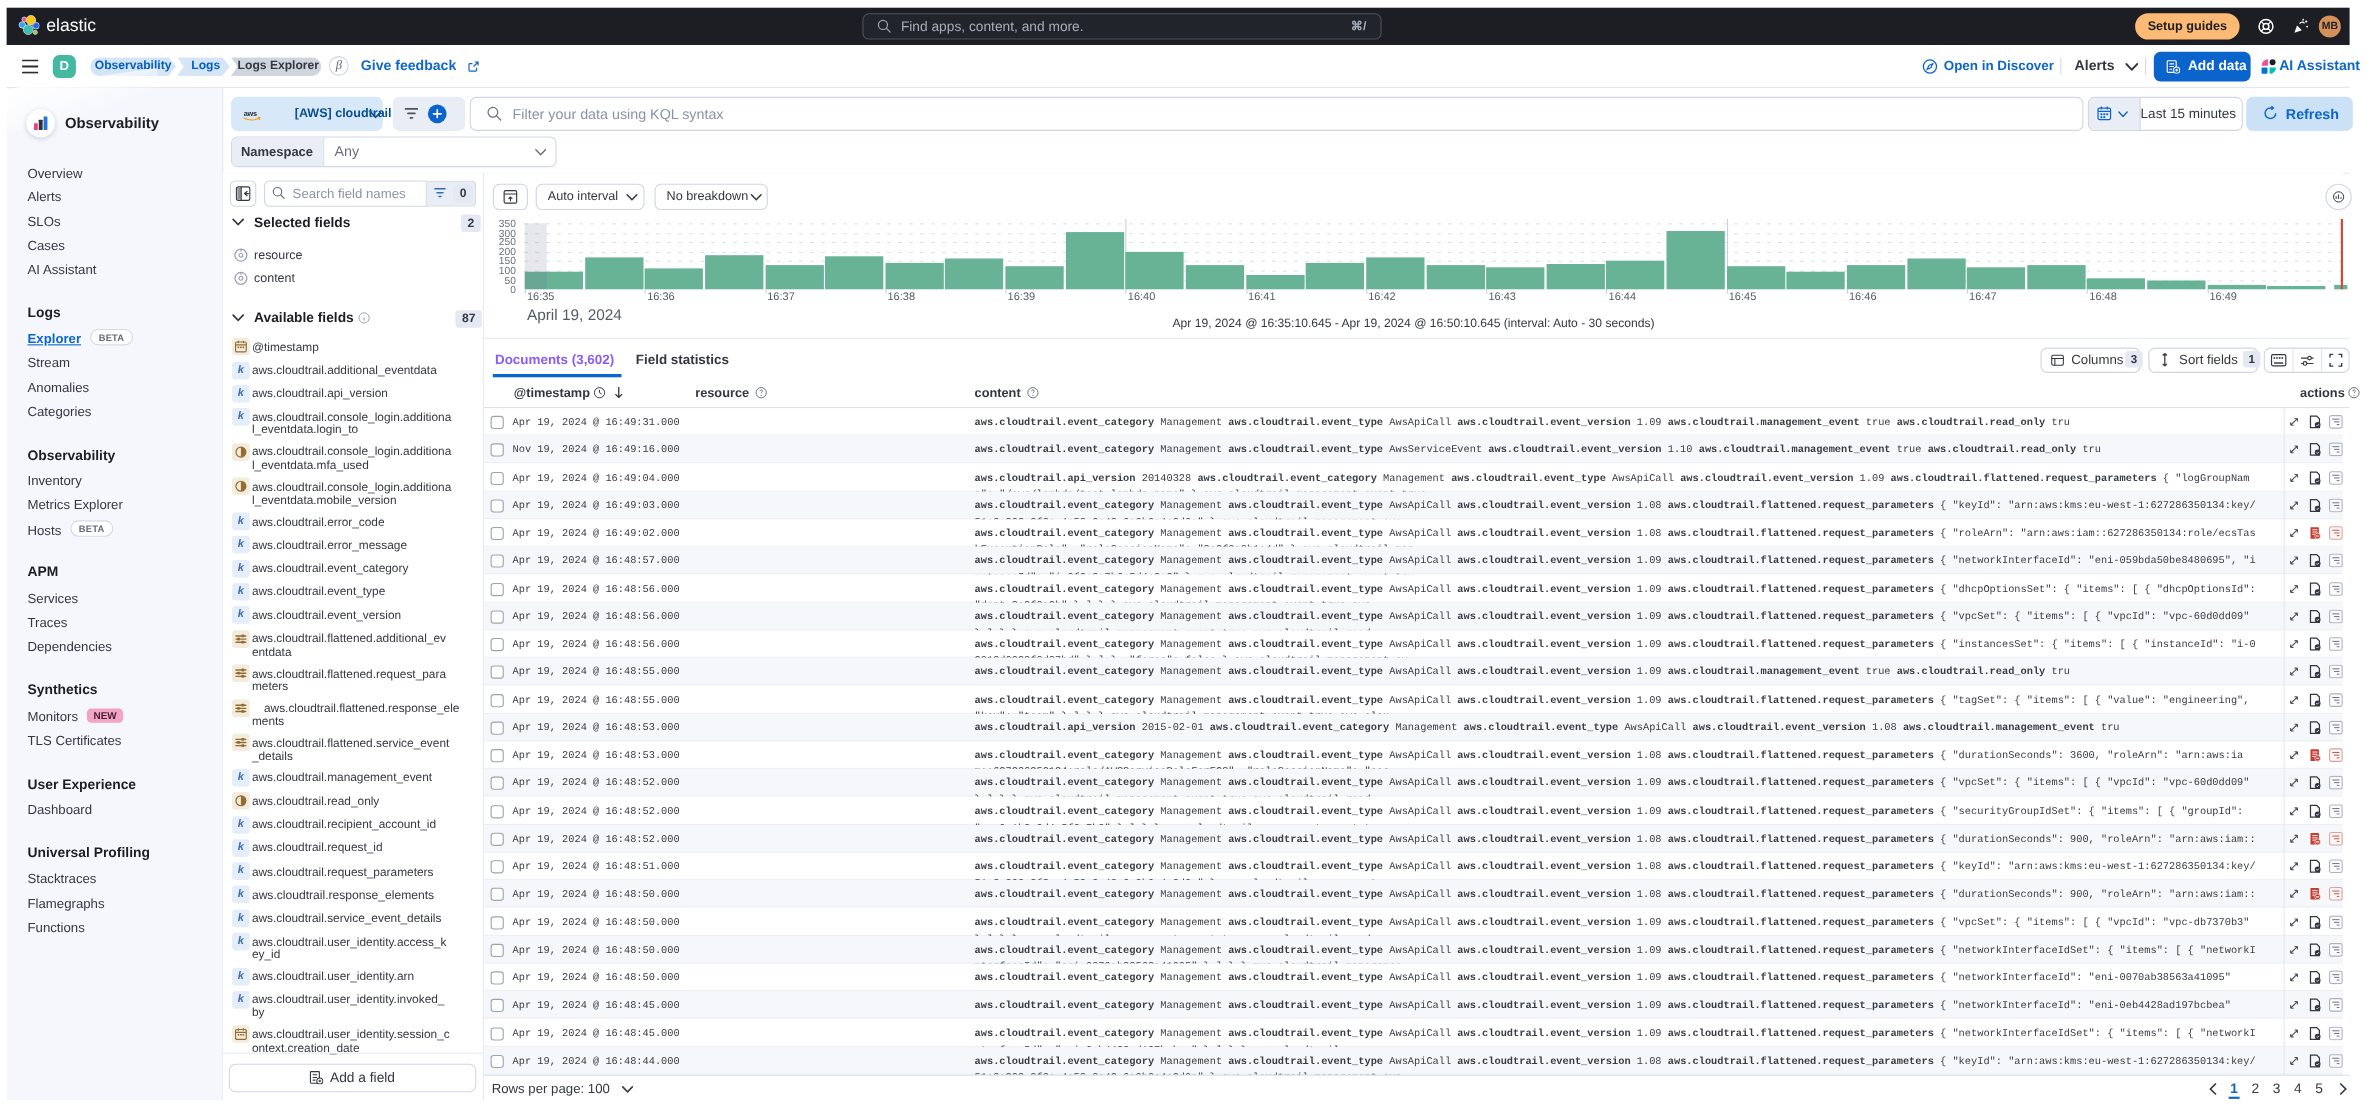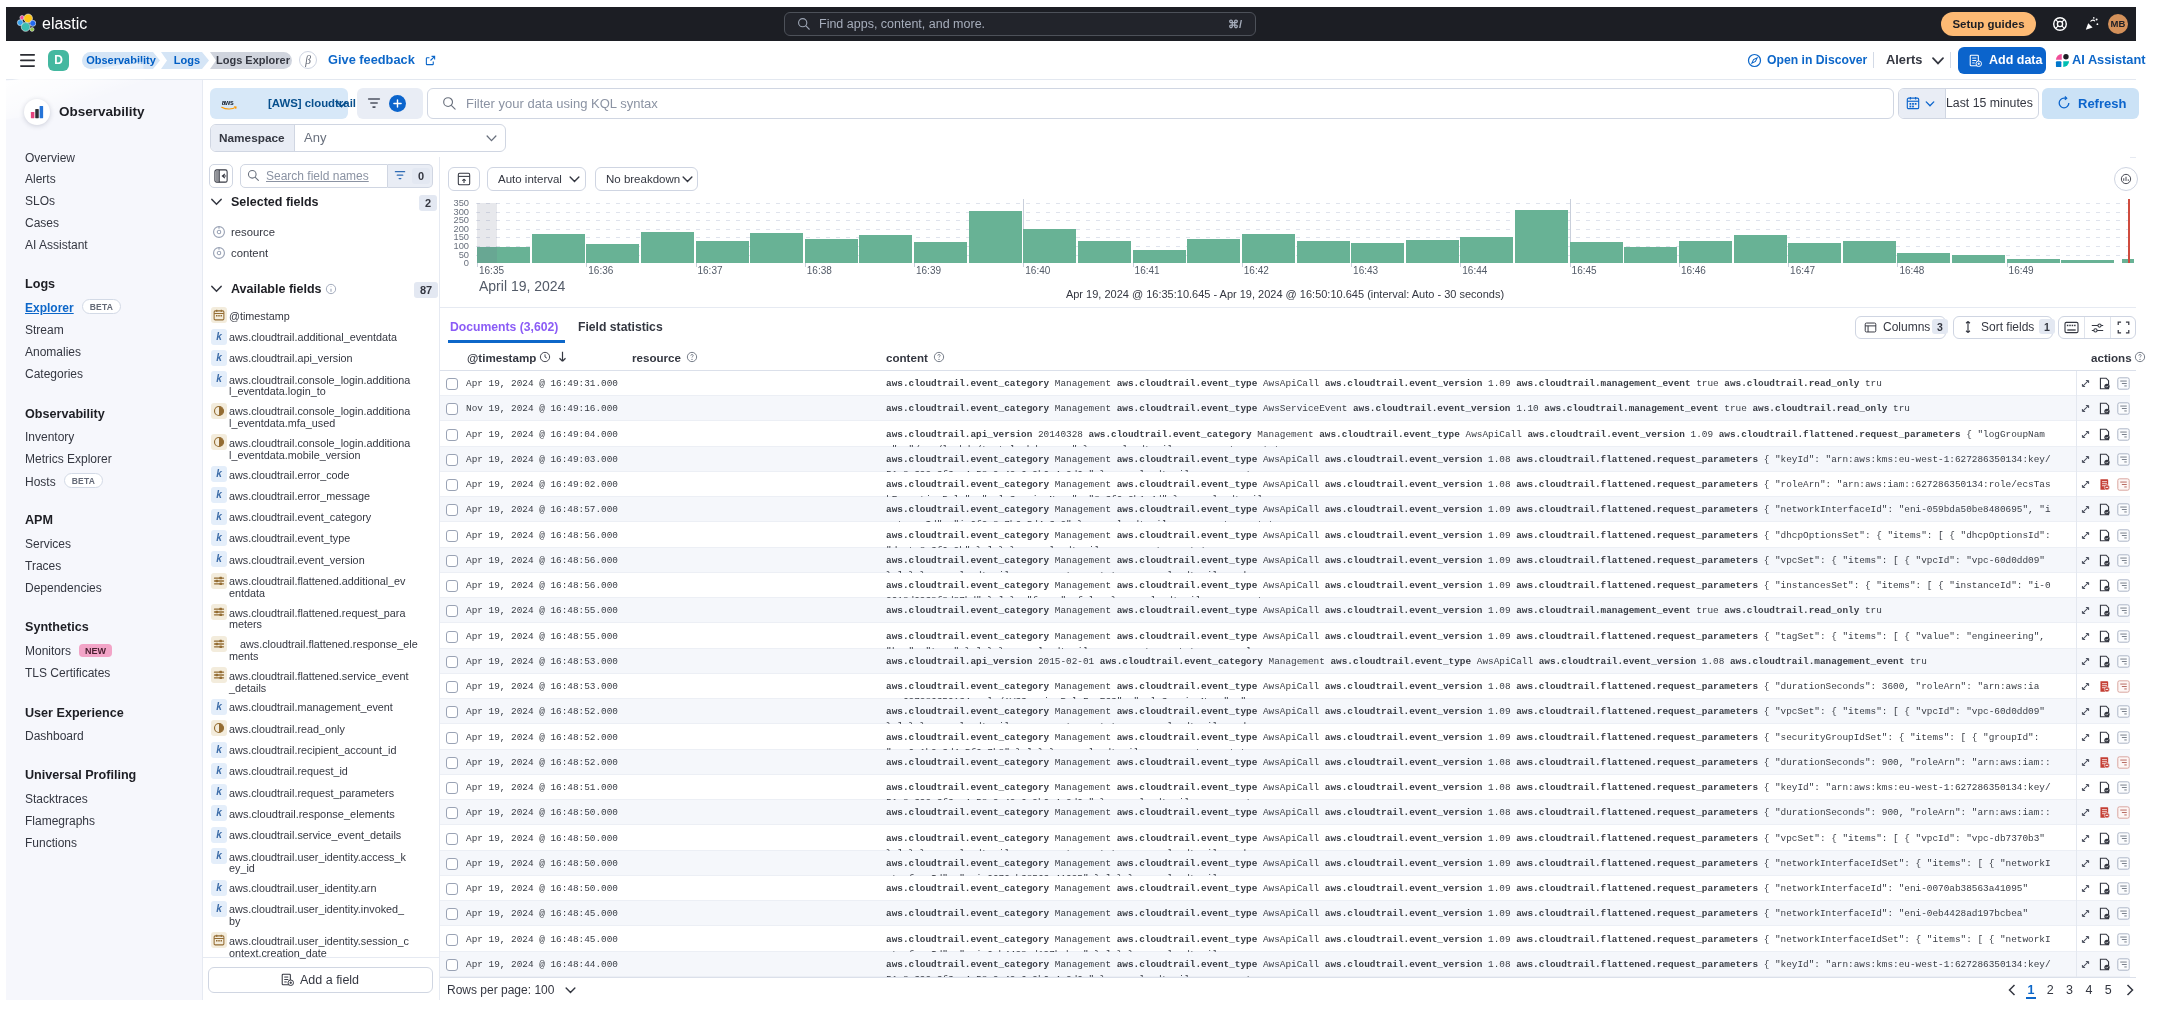--- a/index.html
+++ b/index.html
@@ -211,21 +211,21 @@
         <path d="M6 1v14" stroke="#343741" stroke-width="1.2"></path>
         <rect x="2" y="2" width="3.5" height="12" fill="#343741" opacity=".55"></rect>
         <path d="M12.5 5.5 L9.5 8 L12.5 10.5 M9.5 8 H14" stroke="#343741" stroke-width="1.2"></path>
       </svg>
 <div class="abs" style="left:37px;top:7px;width:148px;height:24px;border:1px solid #d0d6e2;border-radius:5px 0 0 5px;background:#fff;"></div>
 <div class="abs" style="left:185px;top:7px;width:45px;height:24px;background:#e9edf5;border:1px solid #d0d6e2;border-left:none;border-radius:0 5px 5px 0;"></div>
 <svg class="abs" style="left:44px;top:12px" width="13" height="13" viewBox="0 0 16 16" fill="none">
         <circle cx="6.5" cy="6.5" r="4.7" stroke="#69707d" stroke-width="1.3"></circle>
         <path d="M10.2 10.2 L14 14" stroke="#69707d" stroke-width="1.3" stroke-linecap="round"></path>
       </svg>
-<div class="abs" style="left:63px;top:7px;height:24px;line-height:24px;color:#8b93a3;font-size:12px;text-decoration:underline;">Search field names</div>
+<div class="abs" style="left:63px;top:7px;height:24px;line-height:24px;color:#8b93a3;font-size:12px;">Search field names</div>
 <svg class="abs" style="left:191px;top:13px" width="12" height="11" viewBox="0 0 16 14">
         <g fill="#2e6bb5">
           <rect x="1" y="1" width="14" height="1.8" rx="0.9"></rect>
           <rect x="3.5" y="5.6" width="9" height="1.8" rx="0.9"></rect>
           <rect x="6" y="10.2" width="4" height="1.8" rx="0.9"></rect>
         </g>
       </svg>
 <div class="fbadge" style="left:209px;top:11px;">0</div>
 <svg class="abs" style="left:8px;top:41px" width="11" height="8" viewBox="0 0 12 8" fill="none">
         <path d="M1 1.2 L6 6.4 L11 1.2" stroke="#343741" stroke-width="1.7" stroke-linecap="round"></path>

